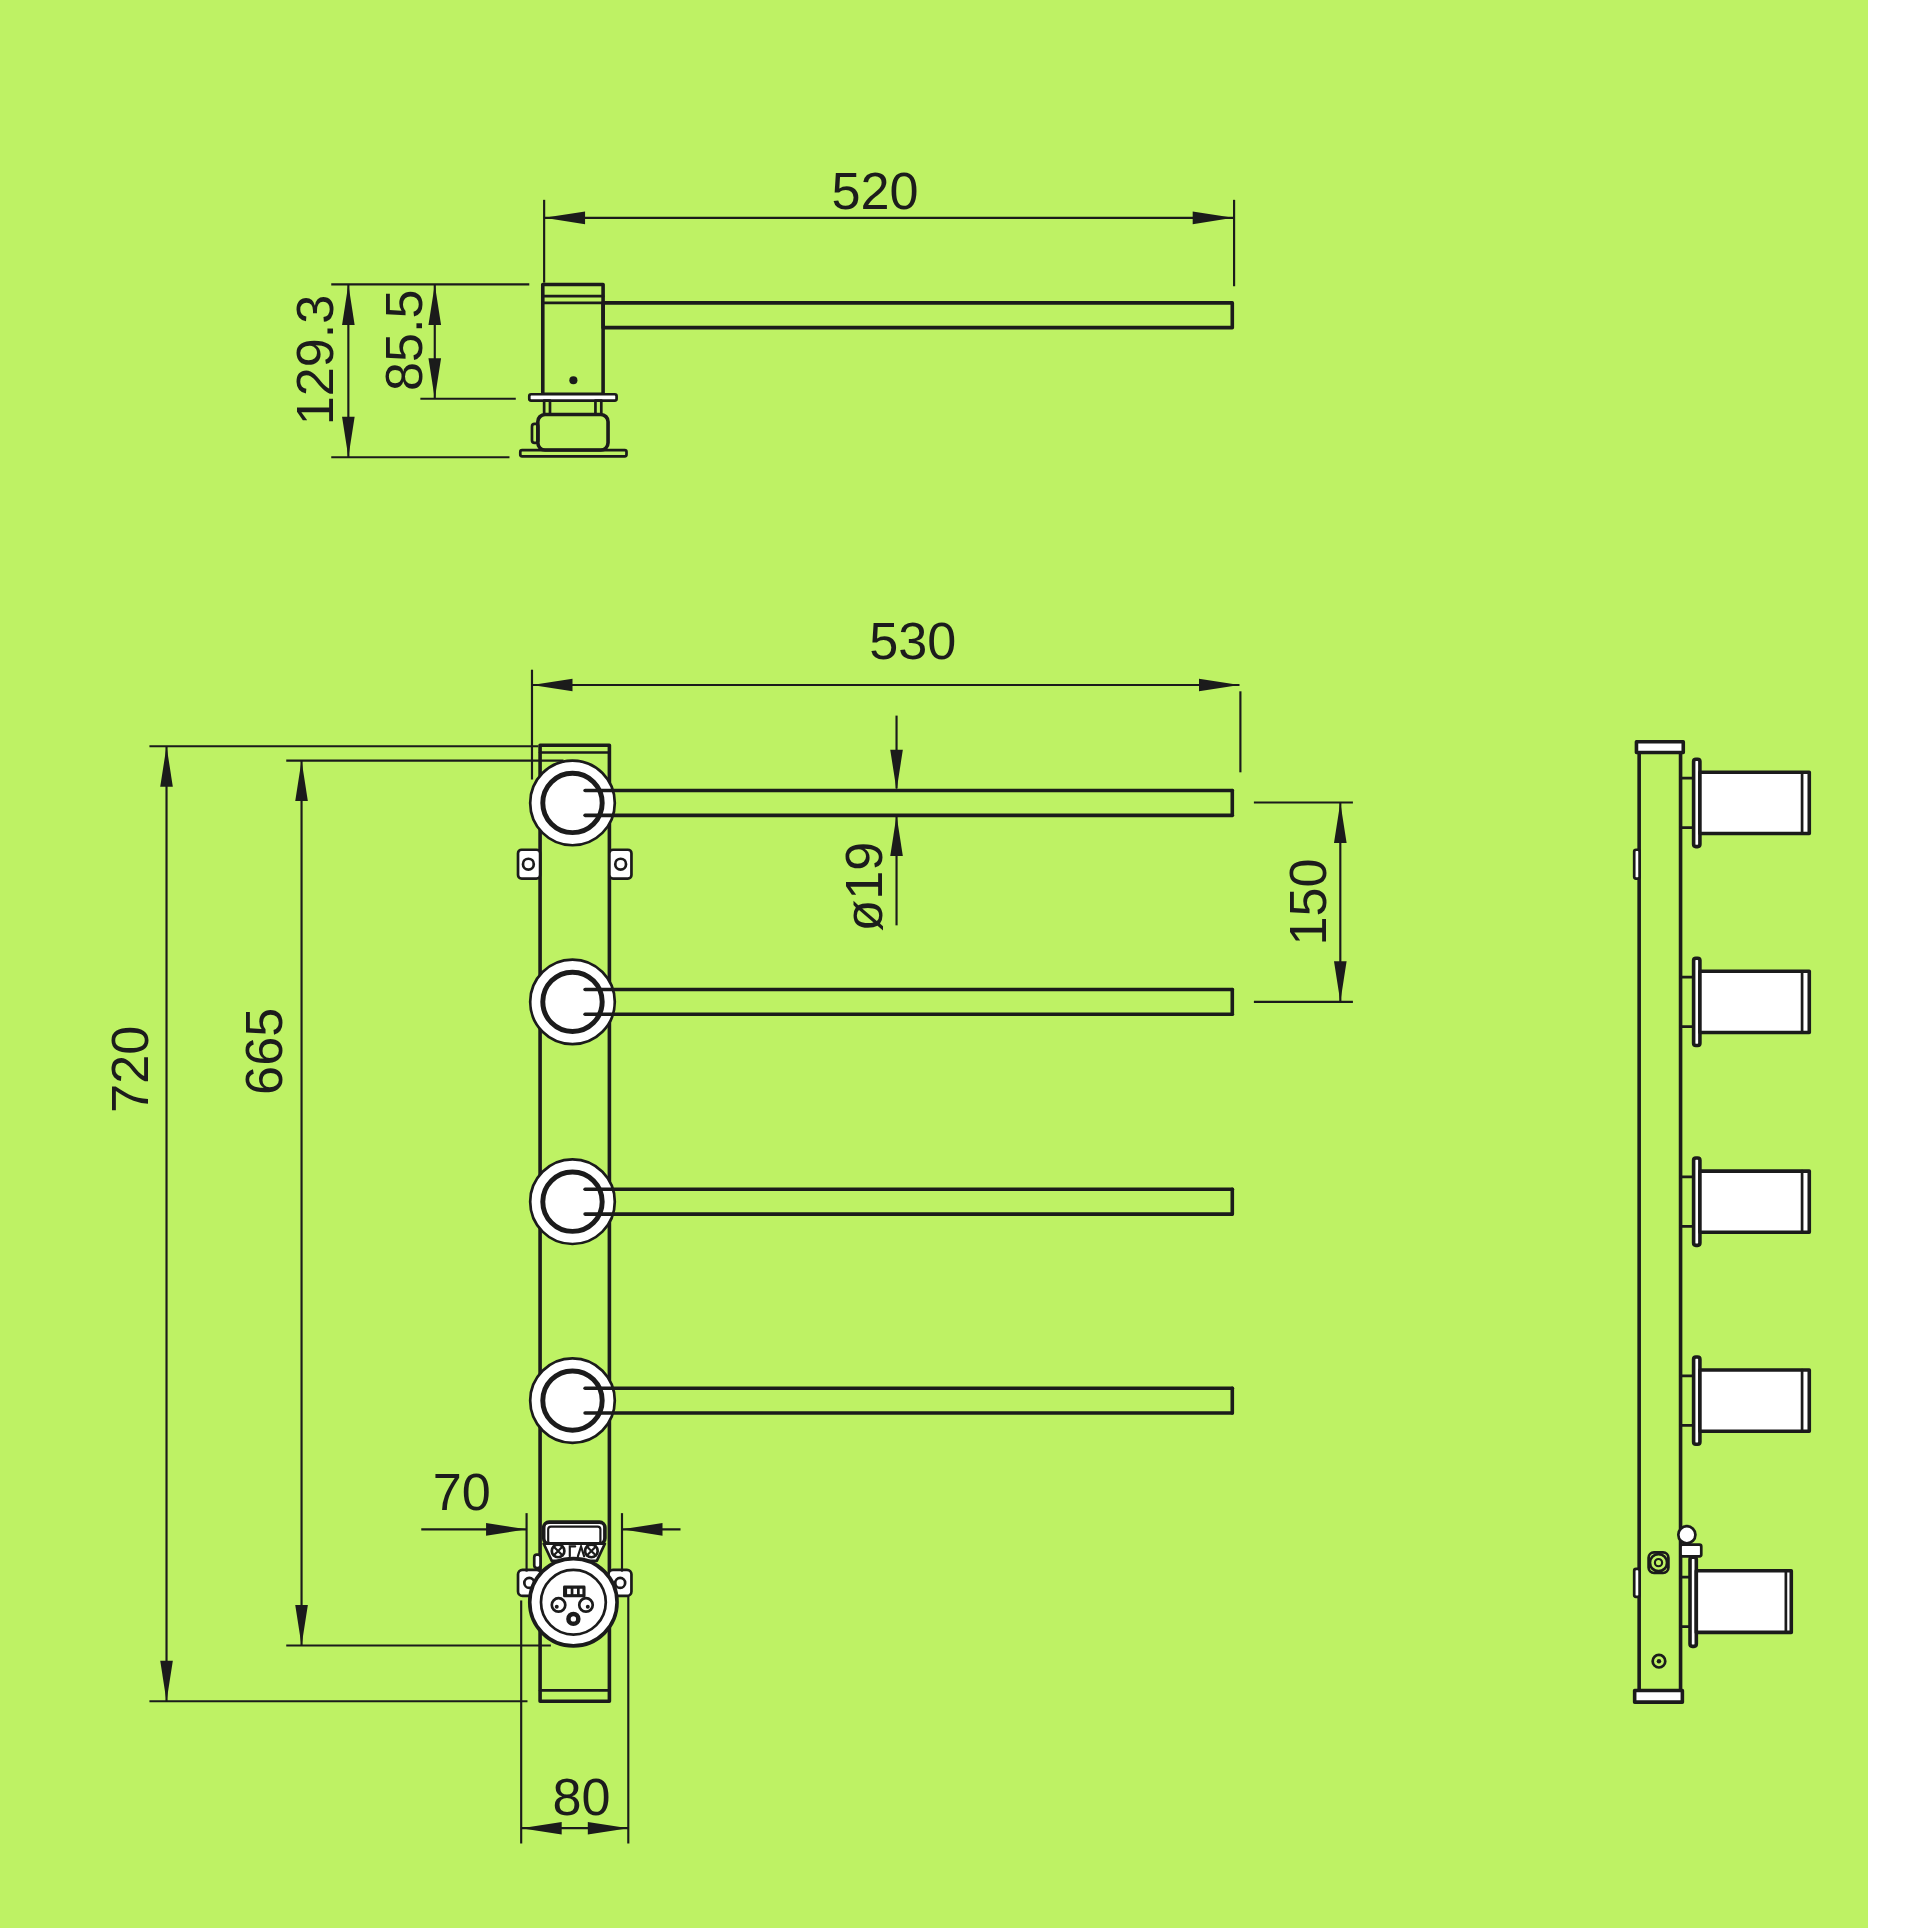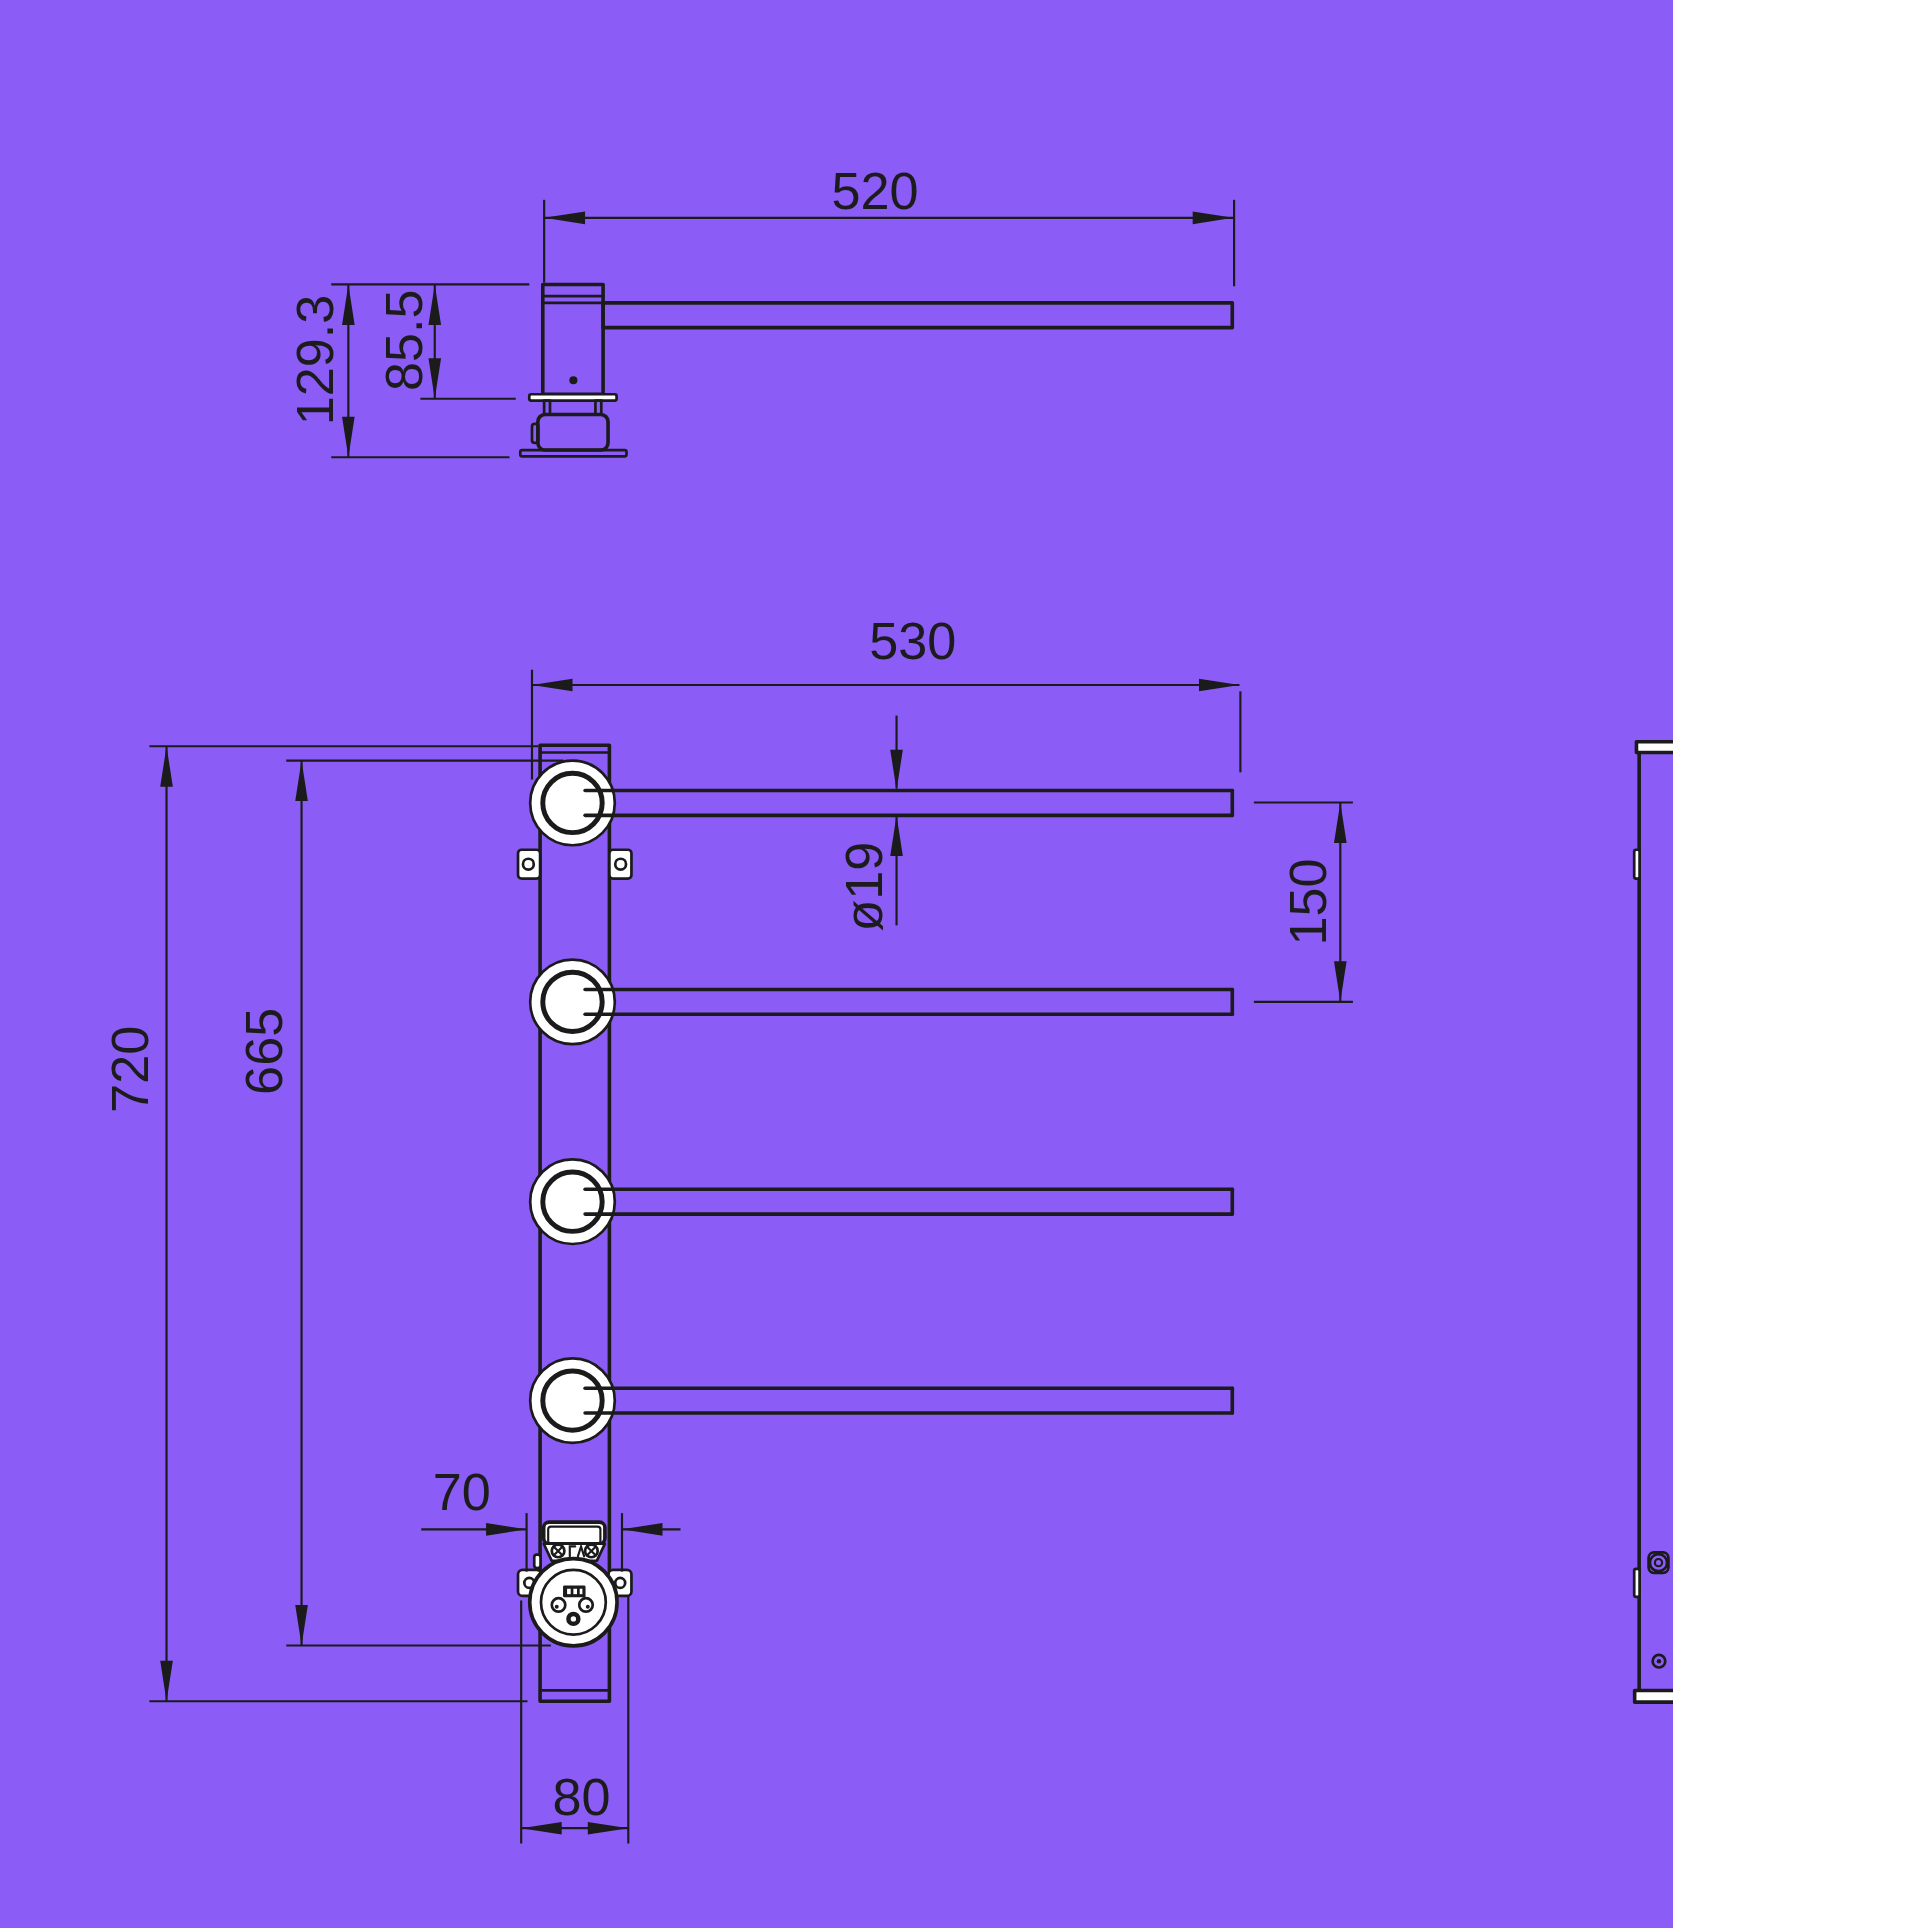--- a/index.html
+++ b/index.html
@@ -1,16 +1,16 @@
 <!DOCTYPE html>
 <html style="font-size:14.4px"><head>
 <meta charset="utf-8">
 <style>
   html,body{margin:0;padding:0;background:#ffffff;}
-  .sheet{position:relative;width:1673px;height:1929px;background:#8b5cf6;overflow:hidden;}
+  .sheet{position:relative;width:1868px;height:1929px;background:#bef264;overflow:hidden;}
   svg{position:absolute;left:0;top:0;}
   .s4{stroke:#1b1b1b;stroke-width:4;fill:none;stroke-linecap:round;stroke-linejoin:round;}
   .s3{stroke:#1b1b1b;stroke-width:3;fill:none;stroke-linecap:round;stroke-linejoin:round;}
   .s2{stroke:#1b1b1b;stroke-width:2.4;fill:none;stroke-linecap:round;}
   .s55{stroke:#1b1b1b;stroke-width:5.5;fill:none;}
   .dim{stroke:#1b1b1b;stroke-width:2.4;fill:none;stroke-linecap:butt;}
   .wf{fill:#ffffff;}
   .ah{fill:#1b1b1b;stroke:none;}
   .dk{fill:#1b1b1b;stroke:none;}
   text.lbl{font-family:"Liberation Sans","DejaVu Sans",sans-serif;font-size:58px;fill:#1c1c1c;text-anchor:middle;}

